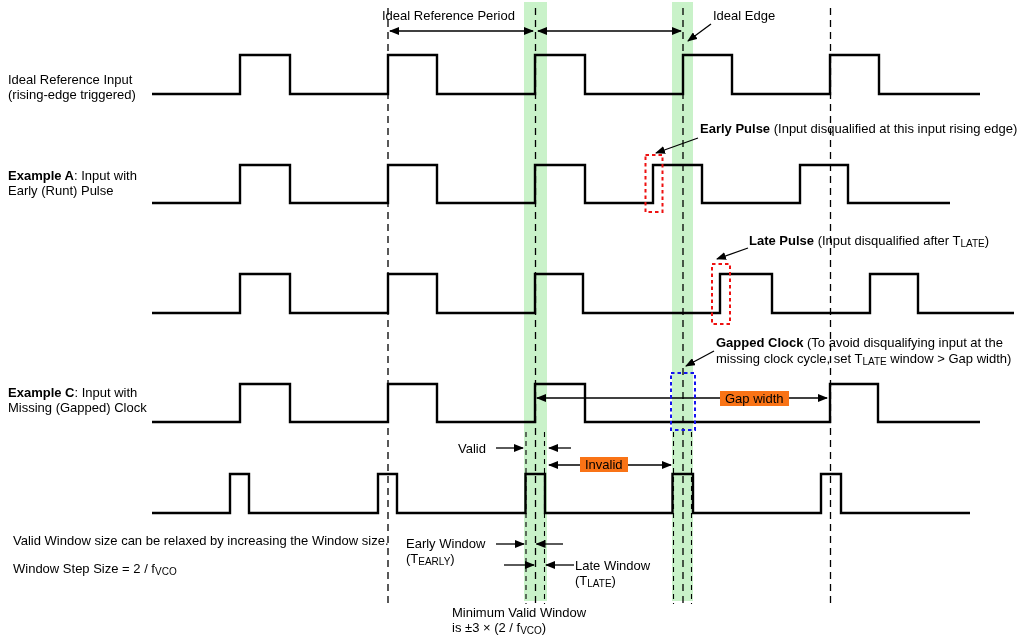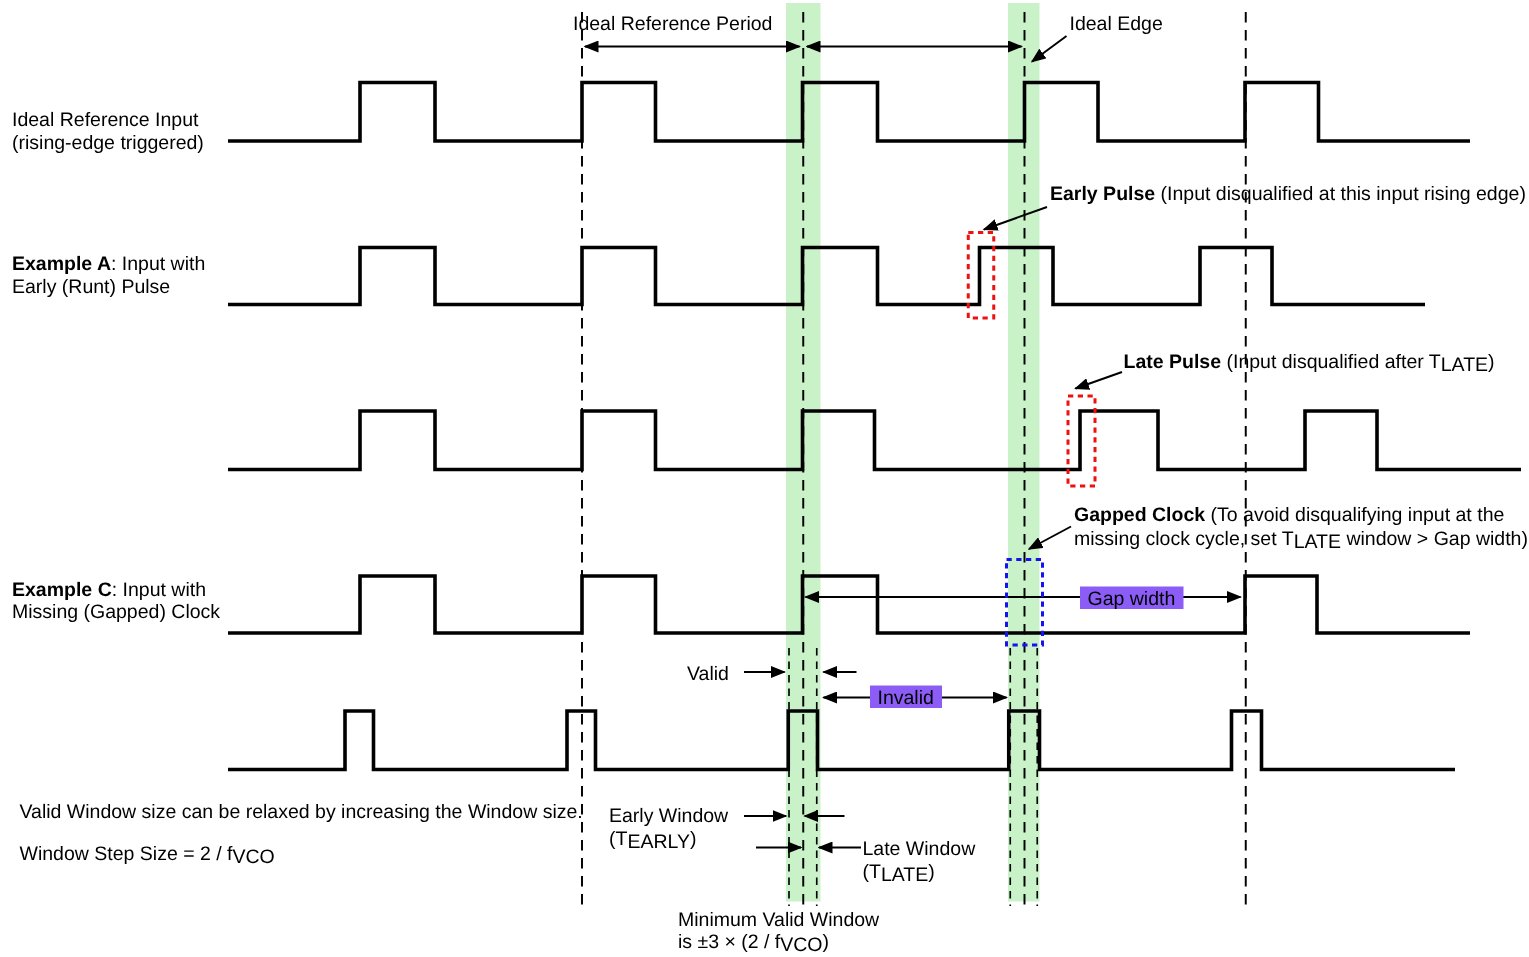--- a/index.html
+++ b/index.html
@@ -3,22 +3,22 @@
 <meta charset="utf-8">
 <style>
   html,body{margin:0;padding:0;background:#fff;}
   #stage{position:relative;width:1019px;height:638px;background:#fff;overflow:hidden;
          font-family:"Liberation Sans",sans-serif;color:#000;}
   #diagram-svg{position:absolute;left:0;top:0;}
   .lbl{position:absolute;font-size:13px;line-height:15px;white-space:nowrap;}
   .ctr{text-align:left;}
   .rgt{text-align:center;}
   .b{font-weight:bold;}
-  .sub{font-size:13px;vertical-align:-2px;}
-  .wbg{background:#8b5cf6;padding:0 5px;}
+  .sub{font-size:10px;vertical-align:-2px;}
+  .wbg{background:#f97316;padding:0 5px;}
 </style>
 </head>
 <body>
 
 <div id="stage">
 
   <svg id="diagram-svg" width="1019" height="638" viewBox="0 0 1019 638">
     <defs>
       <marker id="ah-e" markerUnits="userSpaceOnUse" markerWidth="10" markerHeight="8" refX="9" refY="4" orient="auto">
           <path d="M0,0 L10,4 L0,8 z" fill="#000"></path>

